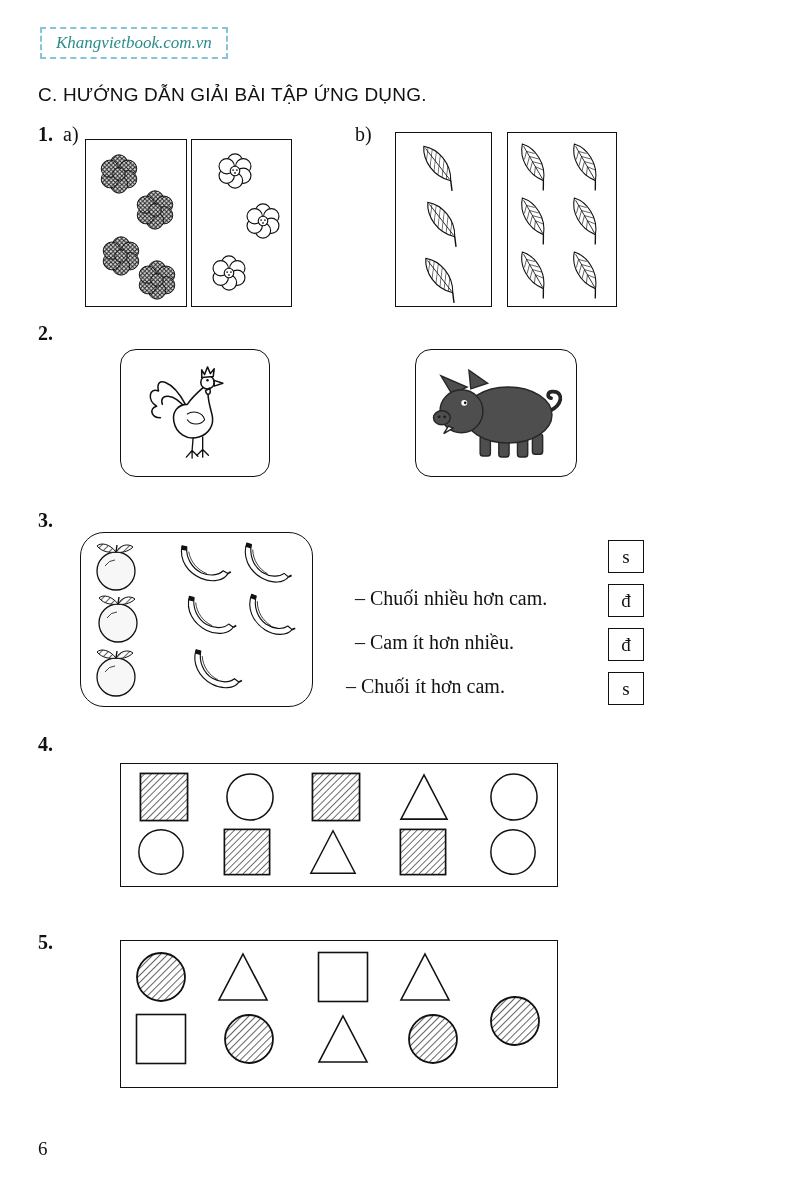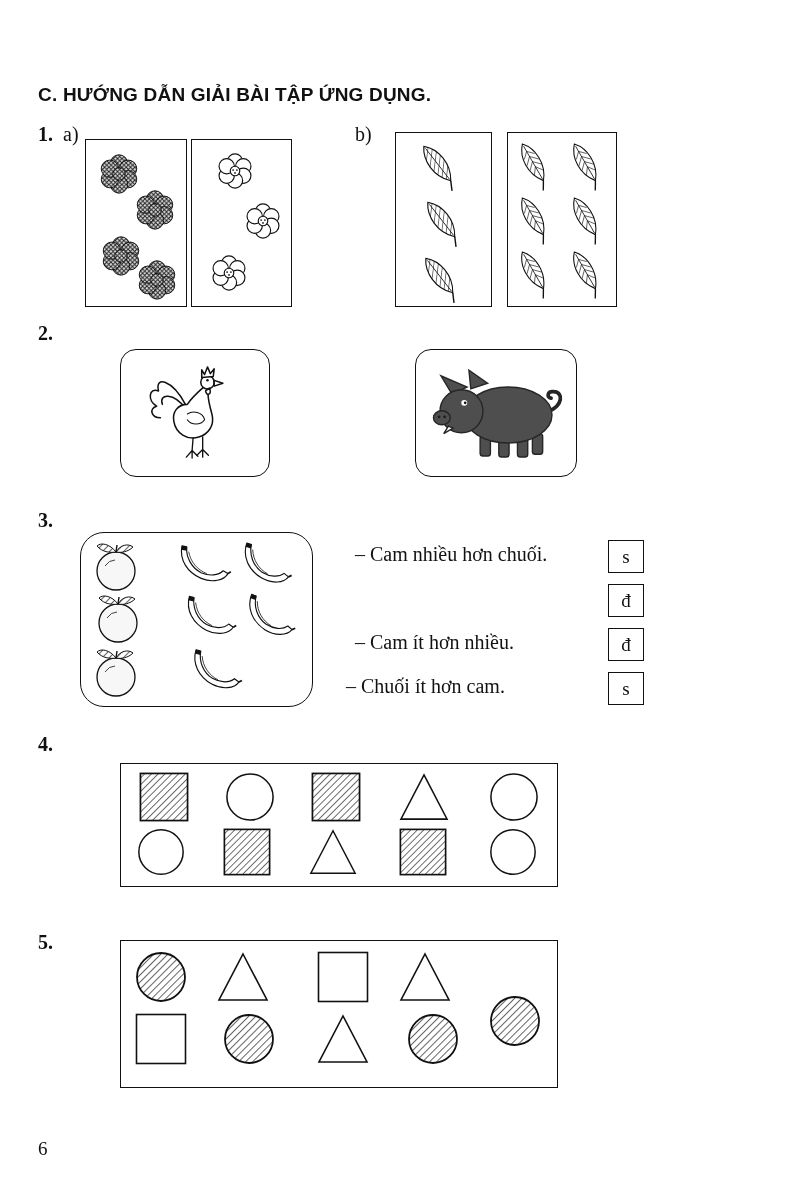--- a/index.html
+++ b/index.html
@@ -1,21 +1,21 @@
 <!DOCTYPE html>
 <html><head>
 <meta charset="utf-8">
 <style>
   html,body{margin:0;padding:0;background:#fff;}
   .page{position:relative;width:800px;height:1200px;background:#ffffff;overflow:hidden;
         font-family:"Liberation Serif",serif;color:#111;}
   .logo{position:absolute;left:40px;top:27px;border:2px dashed #86c5d8;padding:4px 14px;
         color:#2b8c8c;font-style:italic;font-size:17px;font-family:"Liberation Serif",serif;}
   .heading{position:absolute;left:38px;top:84px;font-family:"Liberation Sans",sans-serif;
-        font-weight:bold;font-size:19px;letter-spacing:.2px;}
+        font-weight:normal;font-size:19px;letter-spacing:.2px;}
   .exnum{position:absolute;font-weight:bold;font-size:20px;}
   .sublabel{position:absolute;font-size:20px;}
   .box{position:absolute;border:1.6px solid #111;background:#fff;}
   .card{border-radius:16px;}
   .round{border-radius:24px;}
   .shape{position:absolute;}
   .statement{position:absolute;font-size:20px;white-space:nowrap;}
   .ansbox{position:absolute;left:608px;width:34px;height:31px;border:1.6px solid #111;
         display:flex;align-items:center;justify-content:center;font-size:19px;background:#fff;}
   .pagenum{position:absolute;left:38px;top:1138px;font-size:19px;}
@@ -140,20 +140,23 @@
       <circle cx="26" cy="26" r="24" fill="url(#hatch)" stroke="#111" stroke-width="1.8"></circle>
     </symbol>
     <symbol id="sym-triangle-plain" viewBox="0 0 52 52">
       <polygon points="26,3 50,49 2,49" fill="#fff" stroke="#111" stroke-width="1.6"></polygon>
     </symbol>
   </defs>
 </svg>
 
 <div class="page">
 
+  <div class="logo">
+    <span>Khangvietbook.com.vn</span>
+  </div>
   <div class="heading">C. HƯỚNG DẪN GIẢI BÀI TẬP ỨNG DỤNG.</div>
 
   <div class="exnum" style="left:38px;top:123px">1.</div>
   <div class="sublabel" style="left:63px;top:123px">a)</div>
   <div class="sublabel" style="left:355px;top:123px">b)</div>
 
   <div class="box" style="left:85px;top:139px;width:100px;height:166px">
     <svg class="shape" style="left:10px;top:10px" width="46" height="46">
         <use href="#sym-flower-dark"></use>
       </svg>
@@ -249,23 +252,23 @@
         <use href="#sym-banana"></use>
       </svg>
     <svg class="shape" style="left:160px;top:62px;transform:rotate(10deg)" width="58" height="44">
         <use href="#sym-banana"></use>
       </svg>
     <svg class="shape" style="left:106px;top:116px;transform:rotate(6deg)" width="58" height="44">
         <use href="#sym-banana"></use>
       </svg>
   </div>
 
-  <div class="statement" style="left:355px;top:543px">– Cam nhiều hơn chuối.</div>
   <div class="ansbox" style="top:540px">s</div>
 
+  <div class="statement" style="left:355px;top:587px">– Chuối nhiều hơn cam.</div>
   <div class="ansbox" style="top:584px">đ</div>
 
   <div class="statement" style="left:355px;top:631px">– Cam ít hơn nhiều.</div>
   <div class="ansbox" style="top:628px">đ</div>
 
   <div class="statement" style="left:346px;top:675px">– Chuối ít hơn cam.</div>
   <div class="ansbox" style="top:672px">s</div>
 
   <div class="exnum" style="left:38px;top:733px">4.</div>
 

